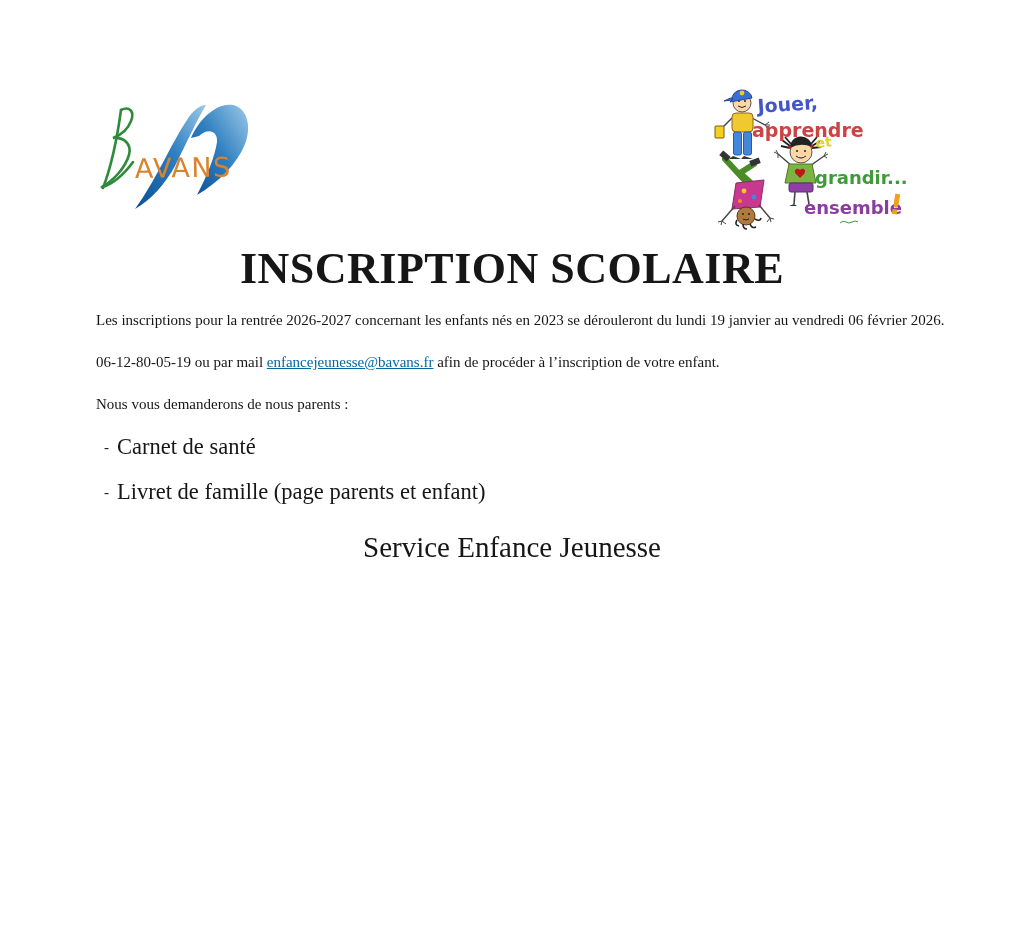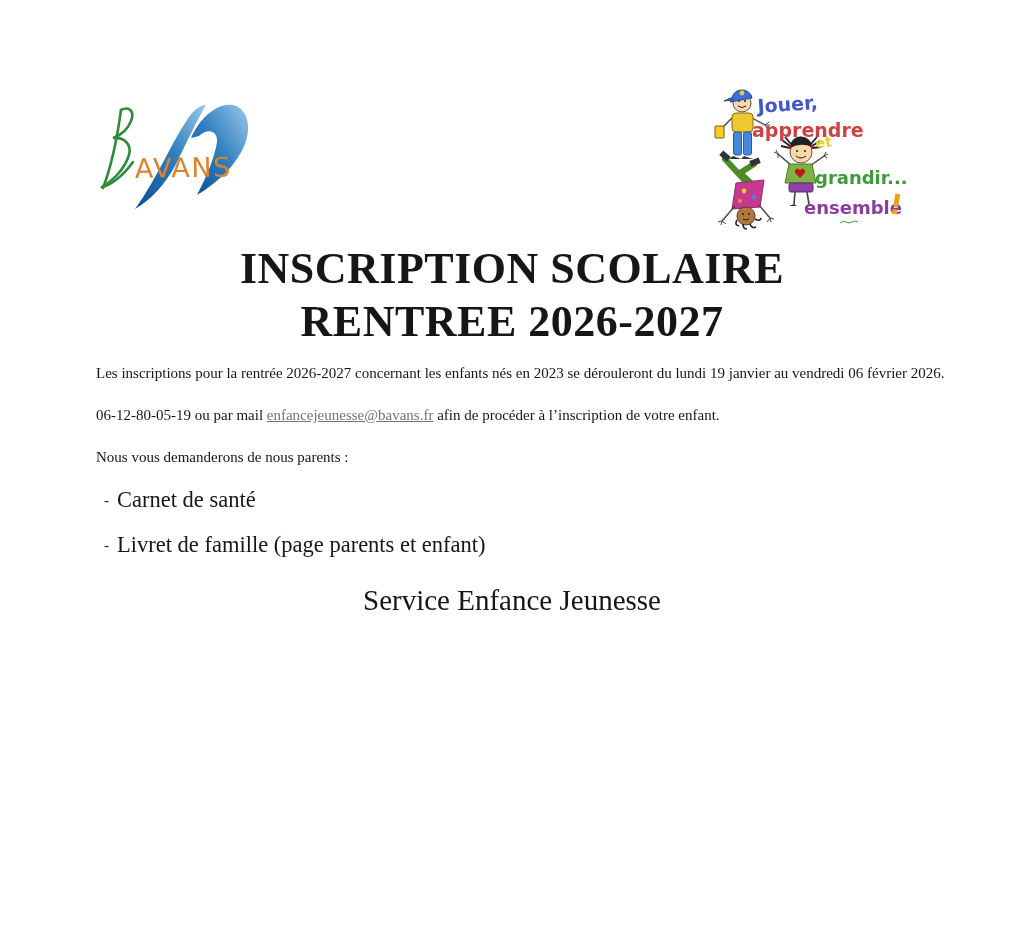--- a/index.html
+++ b/index.html
@@ -14,21 +14,21 @@
   .logo-svg{position:absolute;left:95px;top:92px;width:160px;height:120px;}
   .clipart-svg{position:absolute;left:712px;top:80px;width:200px;height:155px;}
   .title{
     text-align:center;font-weight:bold;font-size:44px;line-height:42px;
     margin:8px 0 0;letter-spacing:0.5px;
   }
   .title2{margin-top:11px;}
   .text-col{padding:0 60px 0 84px;}
   .para{font-size:15px;line-height:30px;margin:12px 12px 0;}
   .para-first{margin-top:15px;}
-  .email-link{color:#737373;text-decoration:underline;cursor:pointer;}
+  .email-link{color:#0369a1;text-decoration:underline;cursor:pointer;}
   .li-row{font-size:22.5px;line-height:30px;margin:13px 0 0;padding-left:20px;}
   .dash{font-size:15px;margin-right:8px;position:relative;top:-2px;}
   .footer-line{
     text-align:center;font-size:29px;line-height:38px;margin-top:19px;
   }
   svg text.clip-word{font-family:"DejaVu Sans",sans-serif;font-weight:bold;}
   svg text.logo-word{font-family:"DejaVu Sans",sans-serif;}
 </style>
 </head>
 <body>
@@ -132,21 +132,20 @@
         <text class="clip-word" x="104" y="68" font-size="14" transform="rotate(-6 104 68)" fill="#e0d22f">et</text>
         <text class="clip-word" x="103" y="104" font-size="18" fill="#3f9b3a">grandir...</text>
         <text class="clip-word" x="92" y="134" font-size="18" fill="#8a3d9e">ensemble</text>
         <text class="clip-word" x="176" y="133" font-size="28" transform="rotate(10 176 133)" fill="#f0a21e">!</text>
         <path d="M128,143 q3,-3 6,-1 q3,2 6,0 q3,-2 6,0" stroke="#3f9b3a" stroke-width="1" fill="none"></path>
       </g>
     </svg>
   </div>
 
   <div class="title">INSCRIPTION SCOLAIRE</div>
-  <div class="title title2">RENTREE 2026-2027</div>
 
   <div class="text-col">
     <p class="para para-first">Les inscriptions pour la rentrée 2026-2027 concernant les enfants nés en 2023 se dérouleront du lundi 19 janvier au vendredi 06 février 2026.</p>
 
 
     <p class="para"><span>06-12-80-05-19 ou par mail </span><a class="email-link" href="#">enfancejeunesse@bavans.fr</a><span> afin de procéder à l’inscription de votre enfant.</span></p>
 
     <p class="para">Nous vous demanderons de nous parents :</p>
 
     <div class="li-row">

